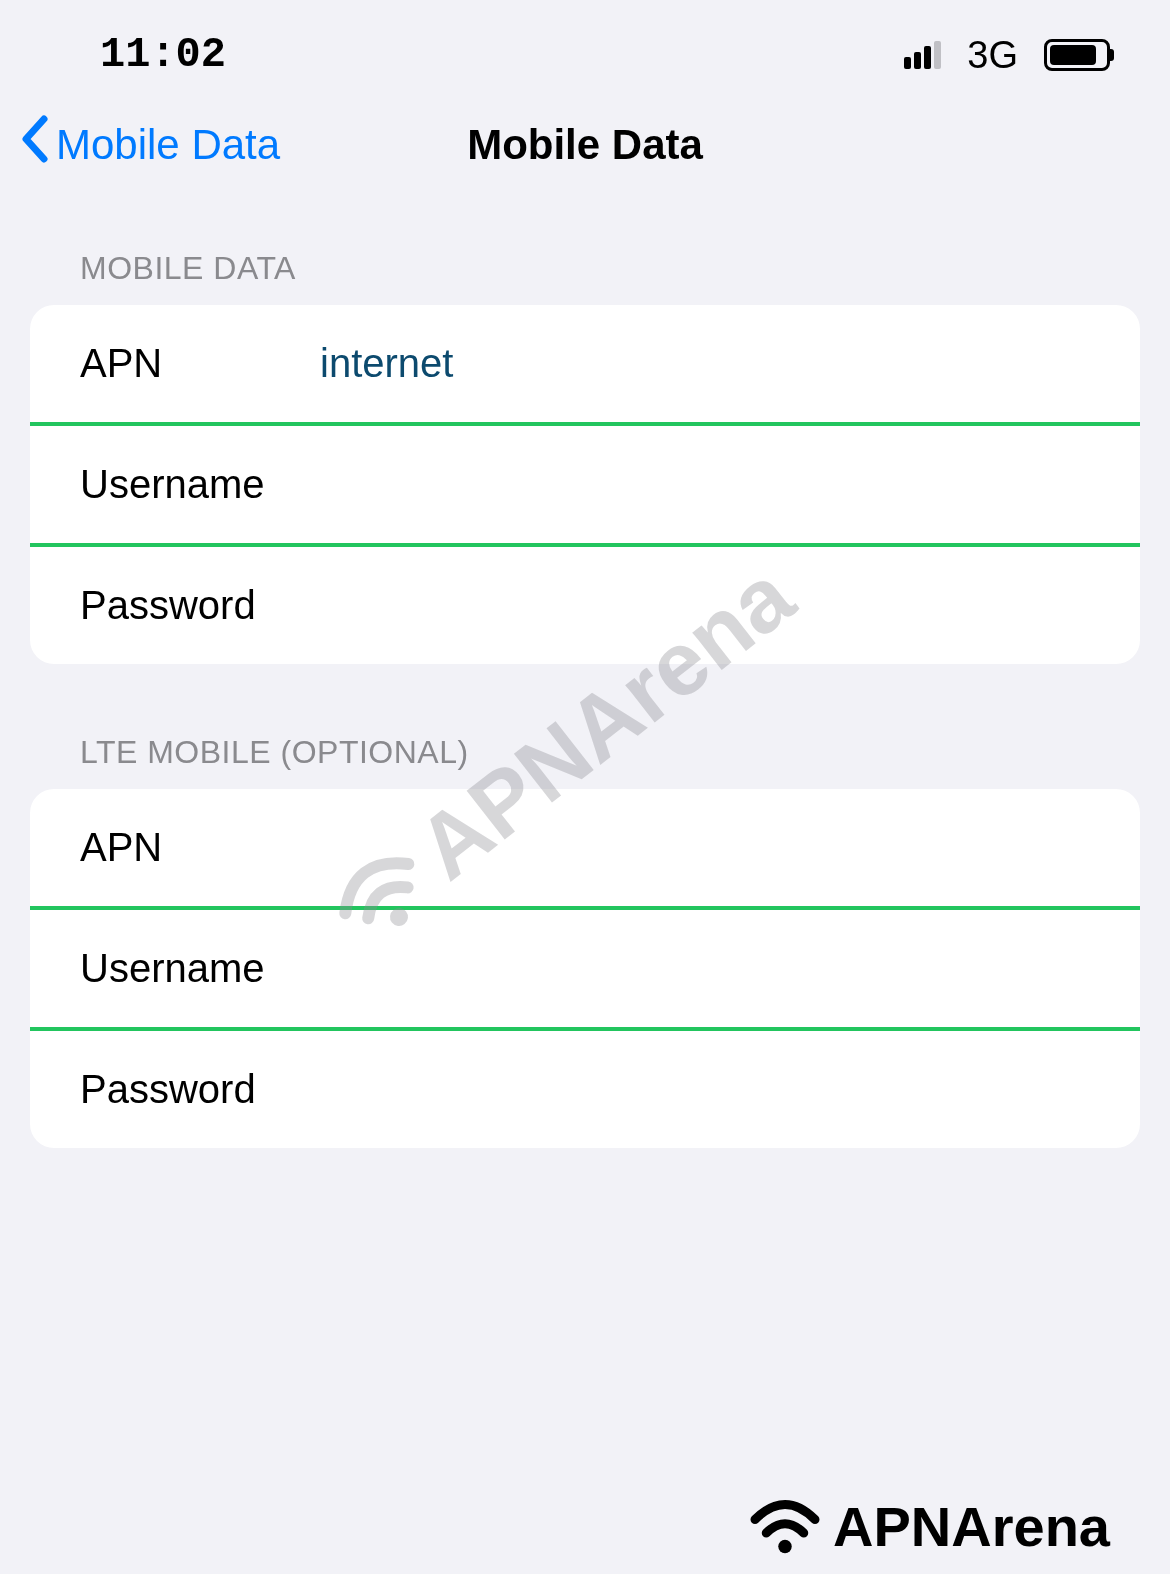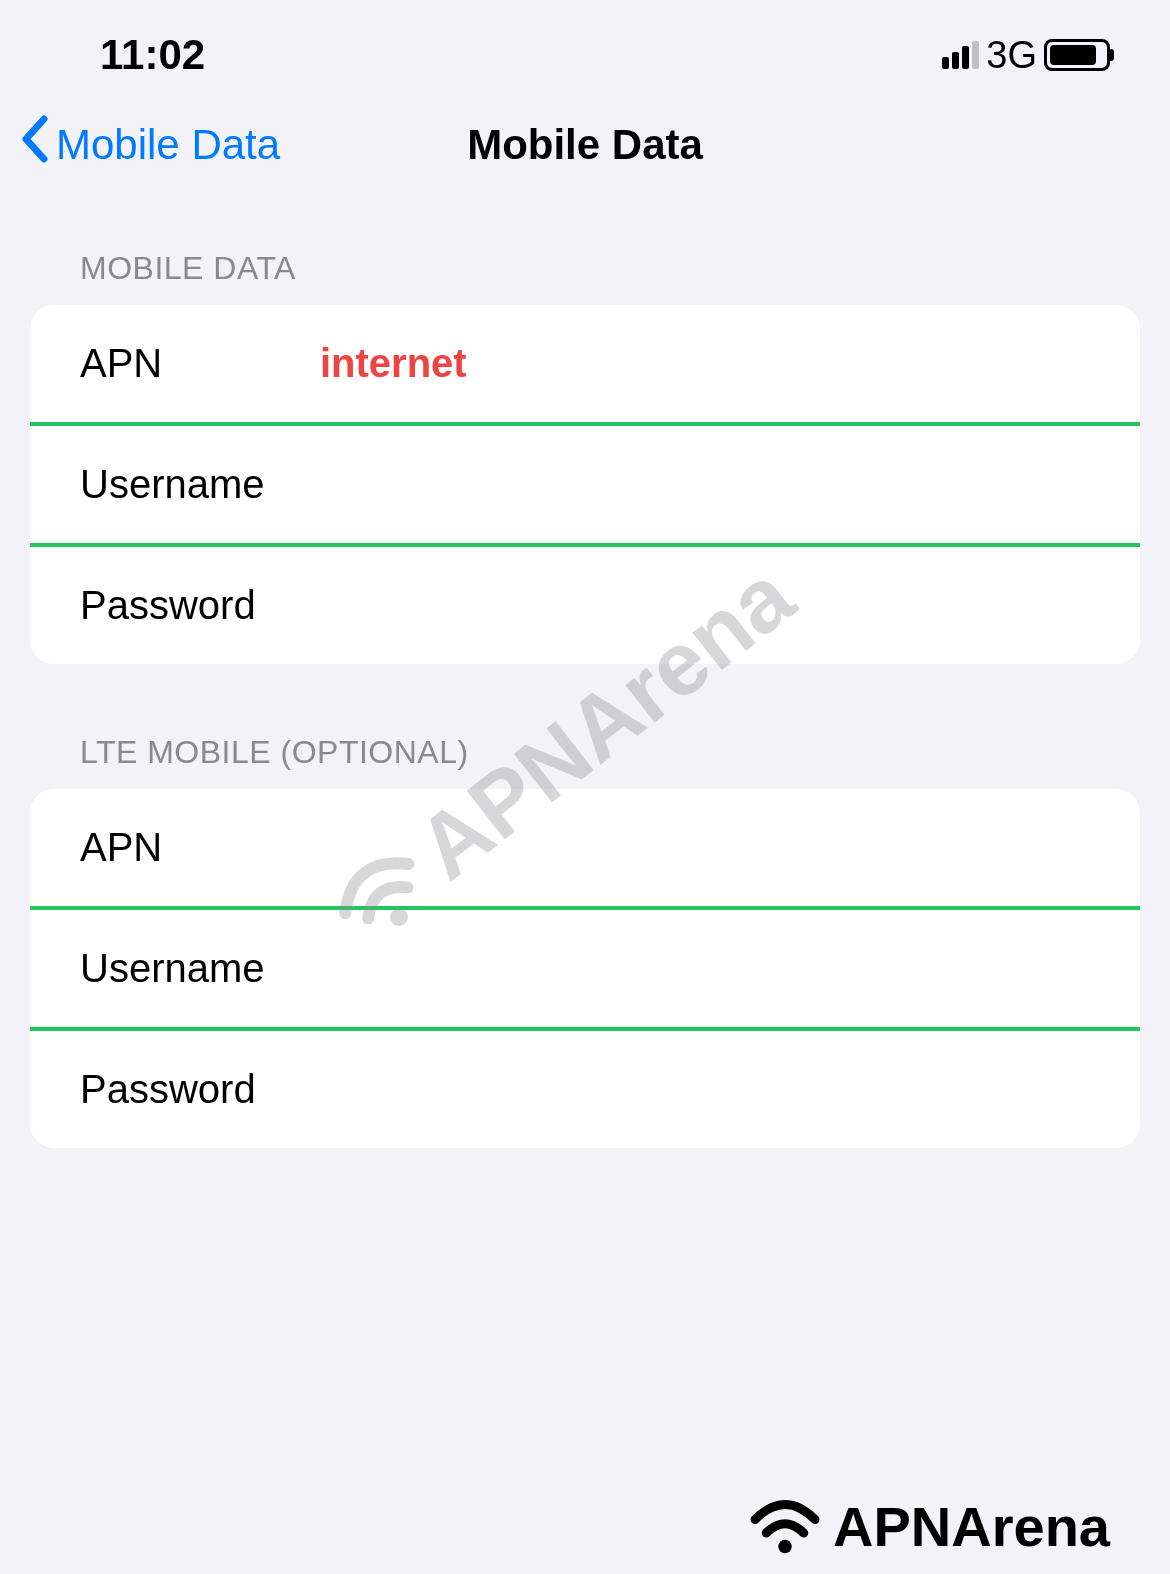--- a/index.html
+++ b/index.html
@@ -19,25 +19,26 @@
       display: flex;
       justify-content: space-between;
       align-items: center;
       padding: 30px 60px 20px 100px;
       height: 100px;
     }
     .status-time {
       font-size: 42px;
       font-weight: 600;
       color: #000;
+      font-family: Liberation Mono, monospace;
     }
     .status-right {
       display: flex;
       align-items: center;
-      gap: 7px;
+      gap: 26px;
     }
     .signal-icon {
       display: flex;
       align-items: flex-end;
       gap: 3px;
       height: 28px;
     }
     .signal-bar {
       width: 7px;
       background-color: #000;
@@ -142,22 +143,22 @@
     }
     .row-label {
       font-size: 40px;
       font-weight: 400;
       color: #000;
       width: 240px;
       flex-shrink: 0;
     }
     .row-value {
       font-size: 40px;
-      font-weight: 700;
-      color: #ef4444;
+      font-weight: 400;
+      color: #0c4a6e;
       flex: 1;
       border: none;
       outline: none;
       background: transparent;
     }
     .watermark {
       position: absolute;
       top: 48%;
       left: 48%;
       transform: translate(-50%, -50%) rotate(-38deg);

